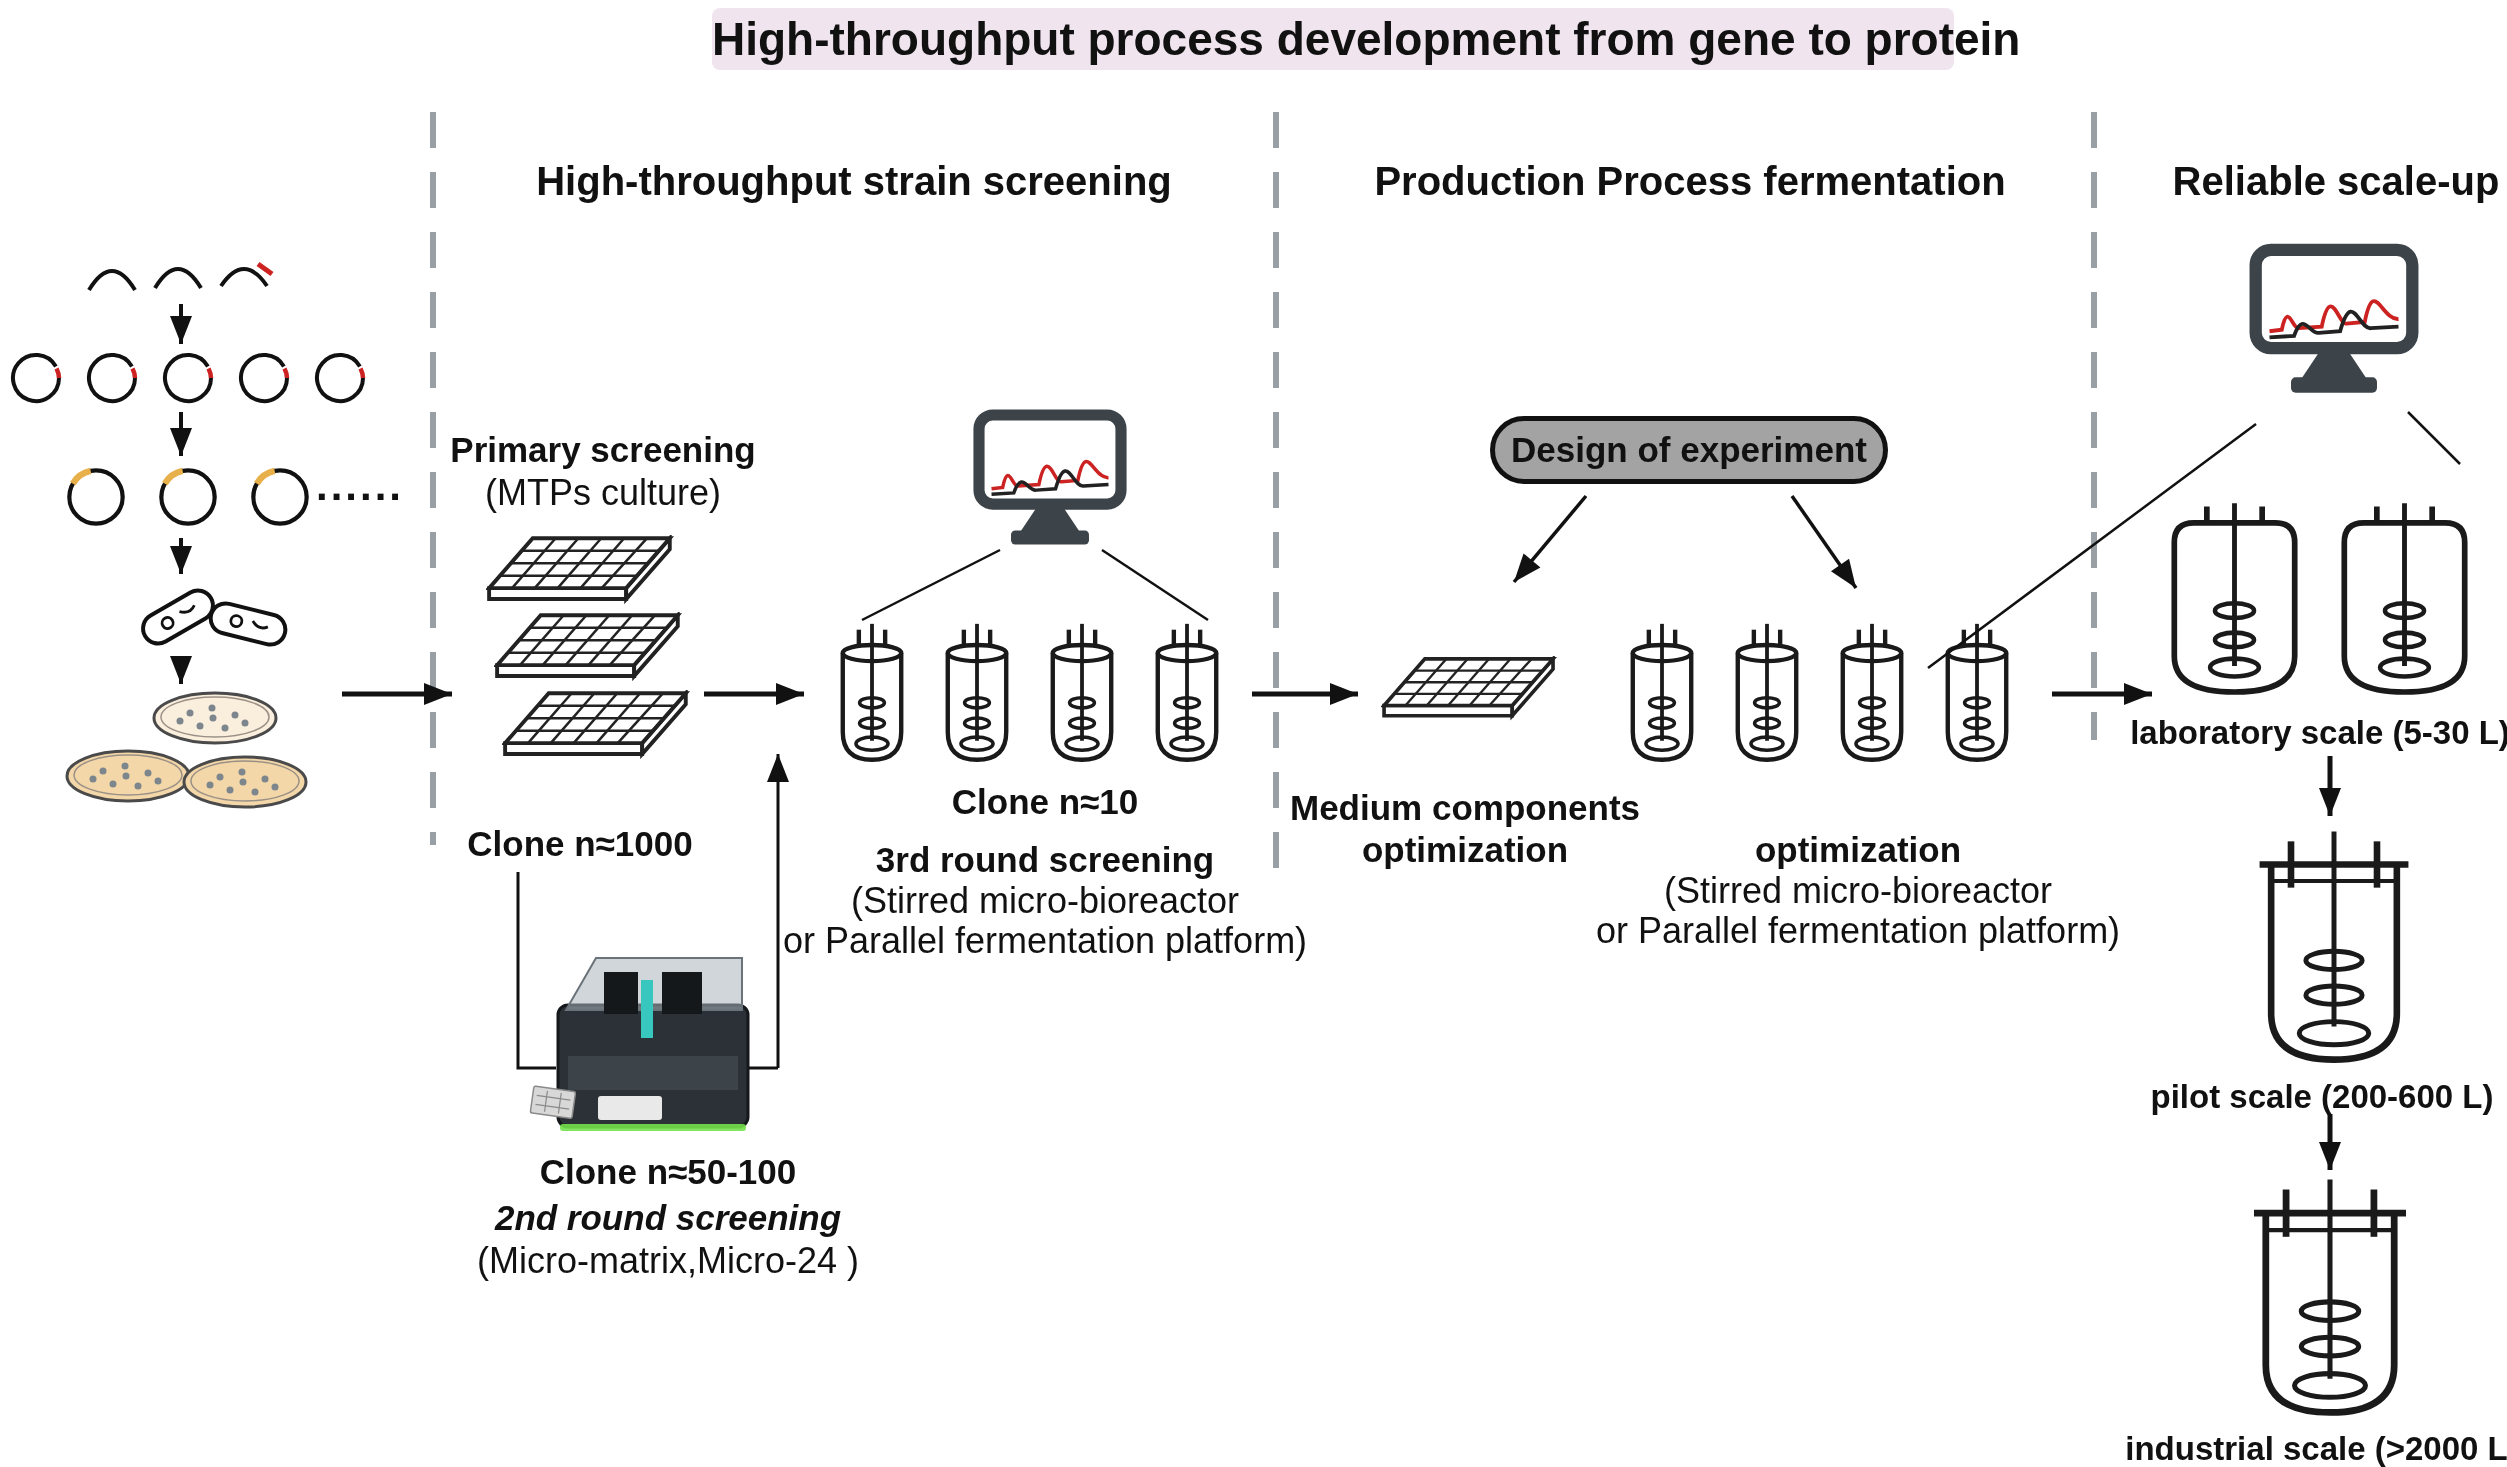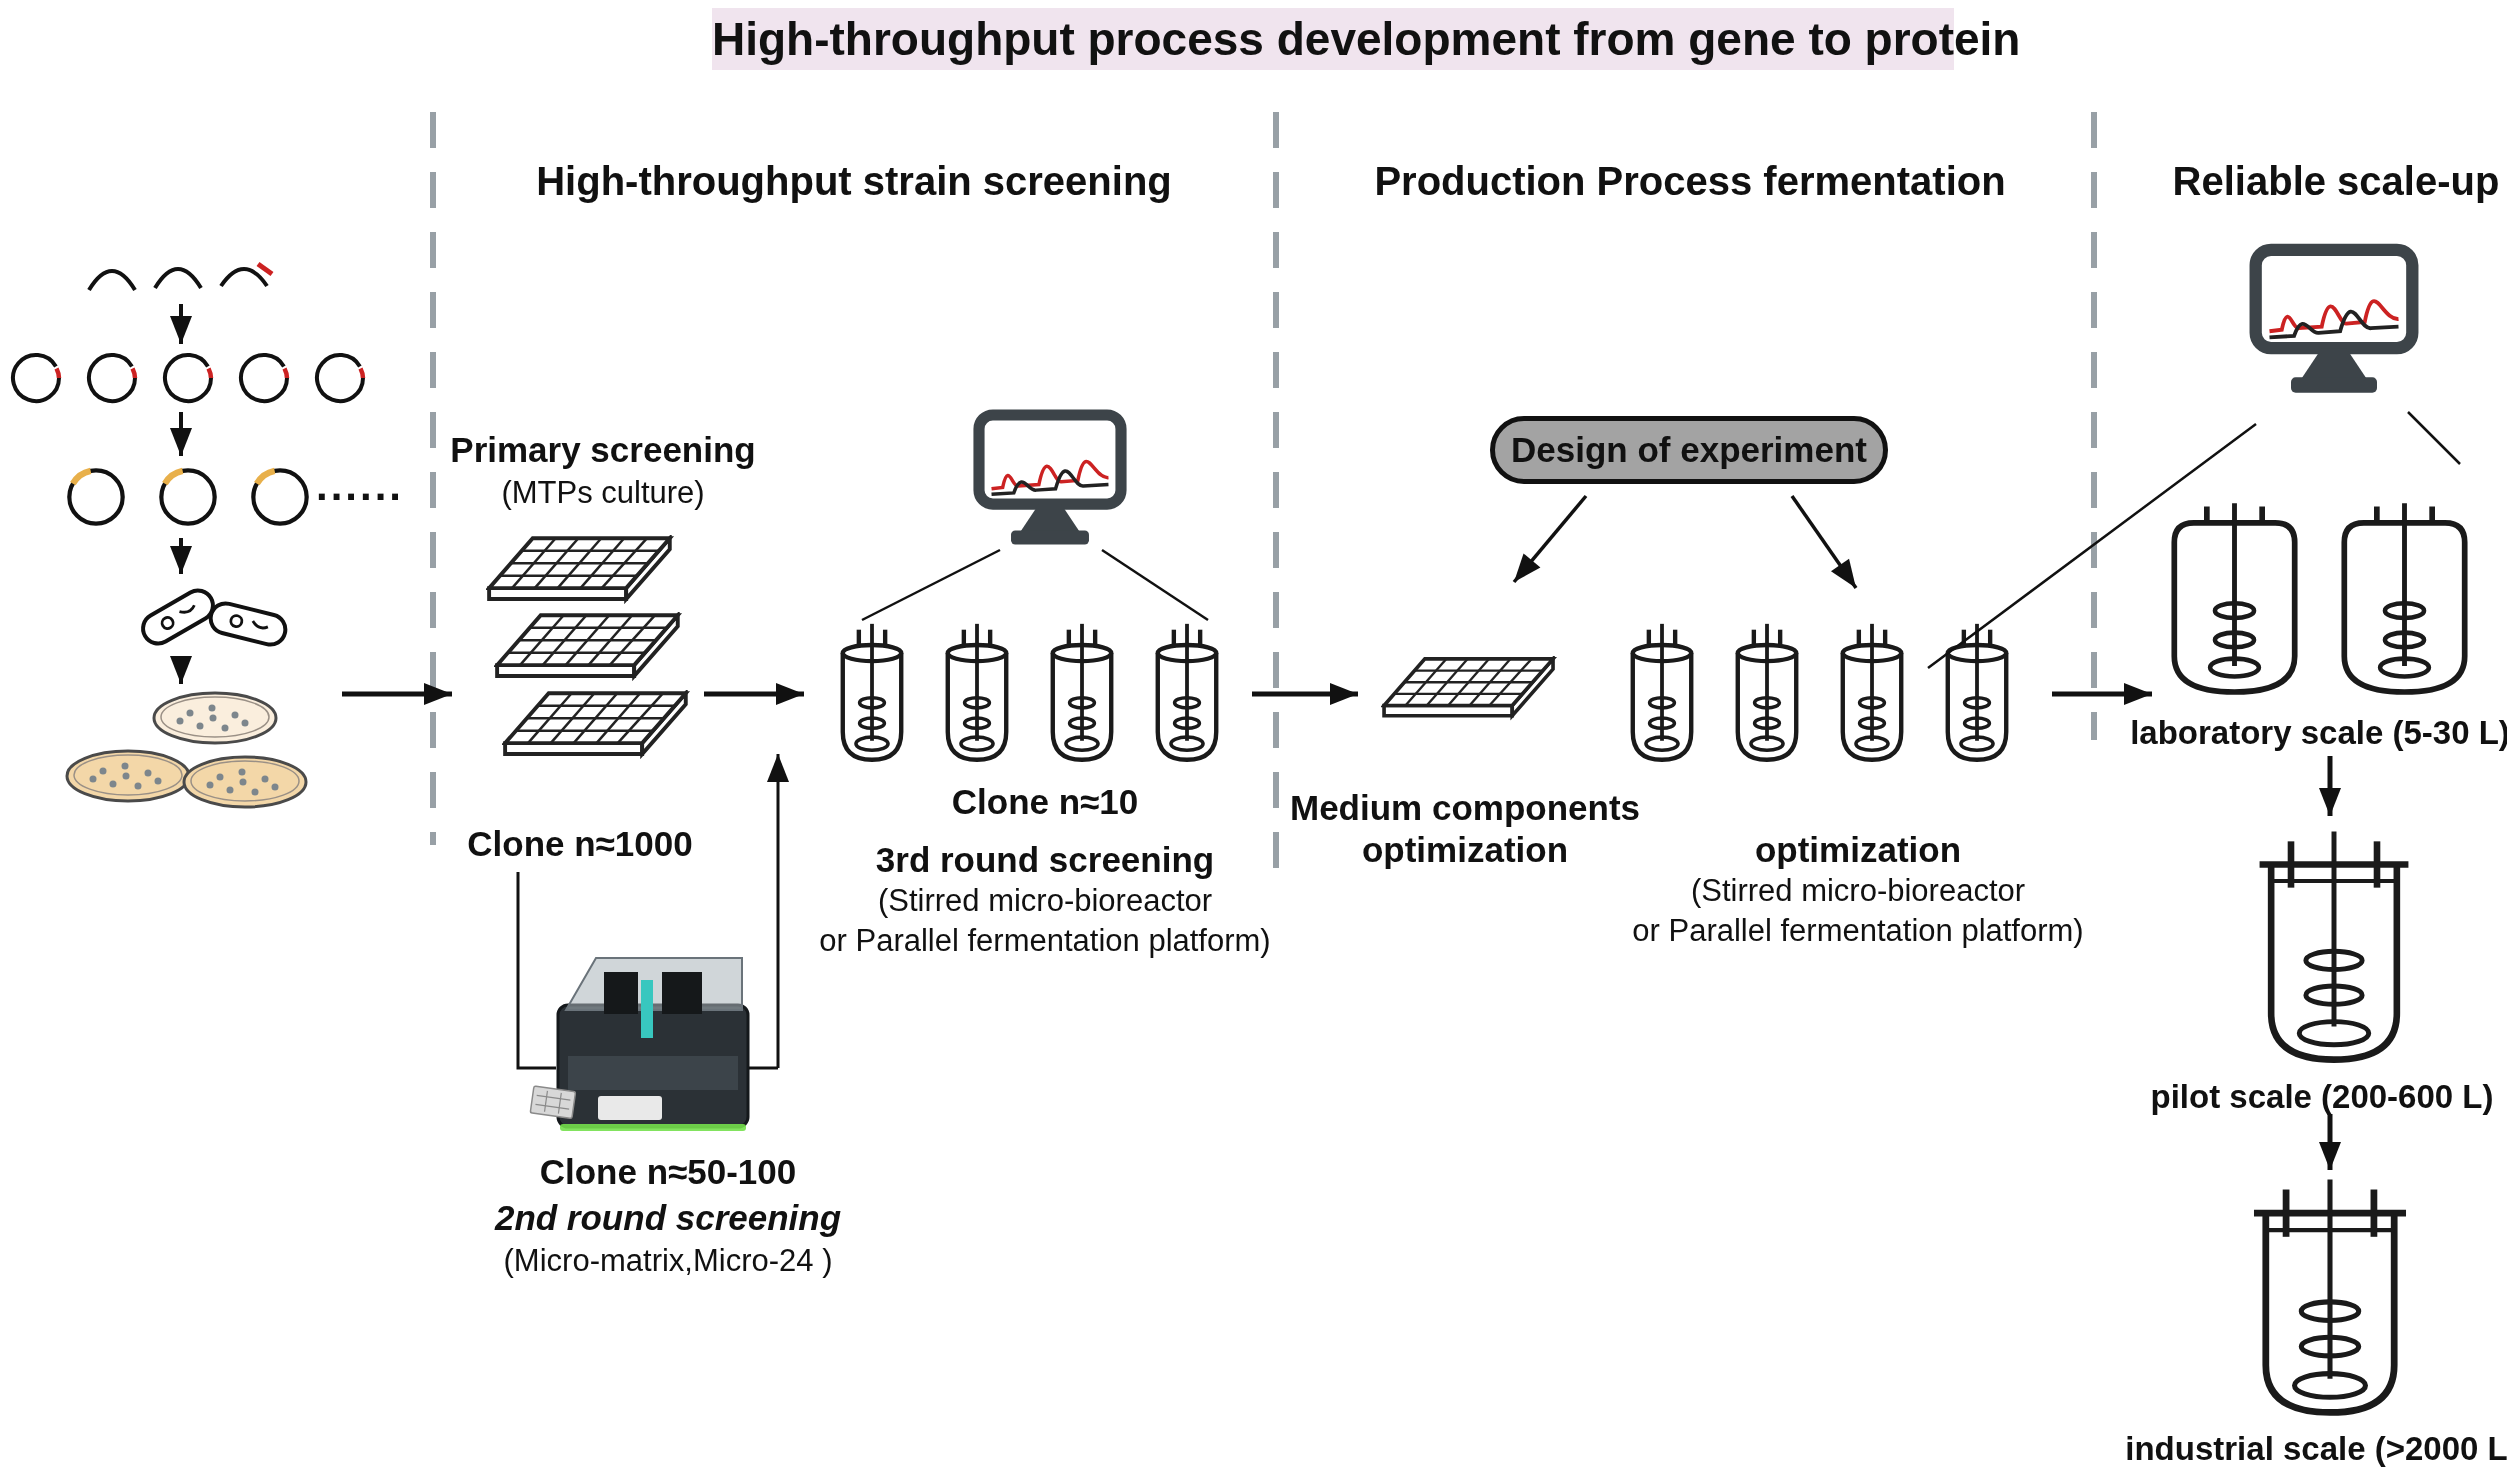--- a/index.html
+++ b/index.html
@@ -1,29 +1,29 @@
 <!DOCTYPE html>
 <html><head>
 <meta charset="utf-8">
 <style>
   html,body{margin:0;padding:0;background:#fff;}
   #stage{
     position:relative;width:2507px;height:1467px;background:#fff;overflow:hidden;
     font-family:"Liberation Sans","DejaVu Sans",sans-serif;color:#111;
   }
-  .abs{position:absolute;}
+  .abs{position:absolute;border-radius:8px;}
   .ctr{transform:translateX(-50%);text-align:center;white-space:nowrap;}
   .title{
     background:#f0e4ee;font-weight:bold;font-size:46px;line-height:62px;
     text-align:center;white-space:nowrap;
   }
   .hdr{font-weight:bold;font-size:40px;line-height:46px;}
   .lbl{font-weight:bold;font-size:35px;line-height:40px;}
   .lbl-sm{font-weight:bold;font-size:33px;line-height:38px;}
-  .sub{font-weight:normal;font-size:31px;line-height:38px;}
+  .sub{font-weight:normal;font-size:36px;line-height:38px;}
   .dots{font-weight:bold;font-size:42px;letter-spacing:3px;}
   .pill{
     border:5px solid #111;border-radius:38px;background:#a3a3a3;
     display:flex;align-items:center;justify-content:center;
     font-weight:bold;font-size:35px;white-space:nowrap;
   }
   svg#canvas{position:absolute;left:0;top:0;}
 </style>
 </head>
 <body>

